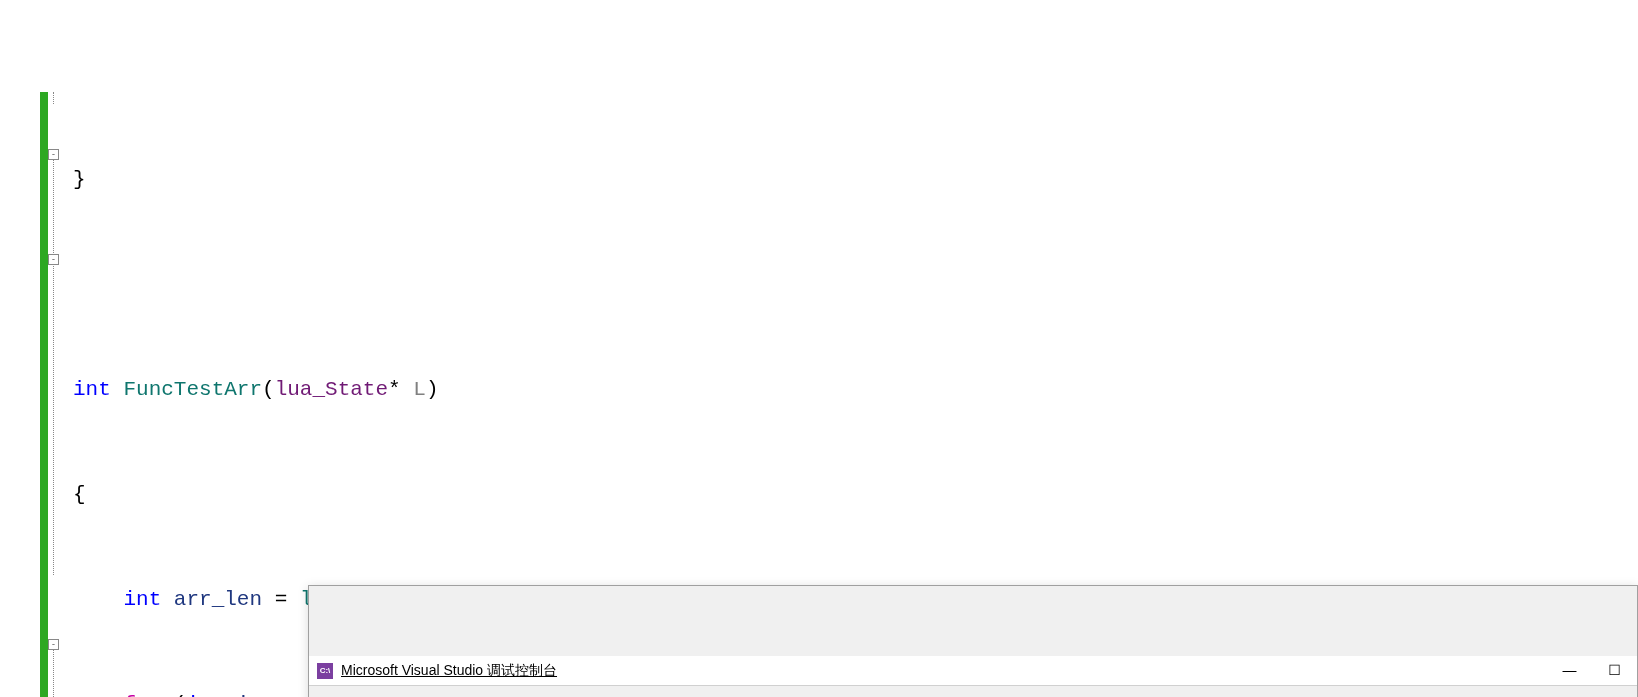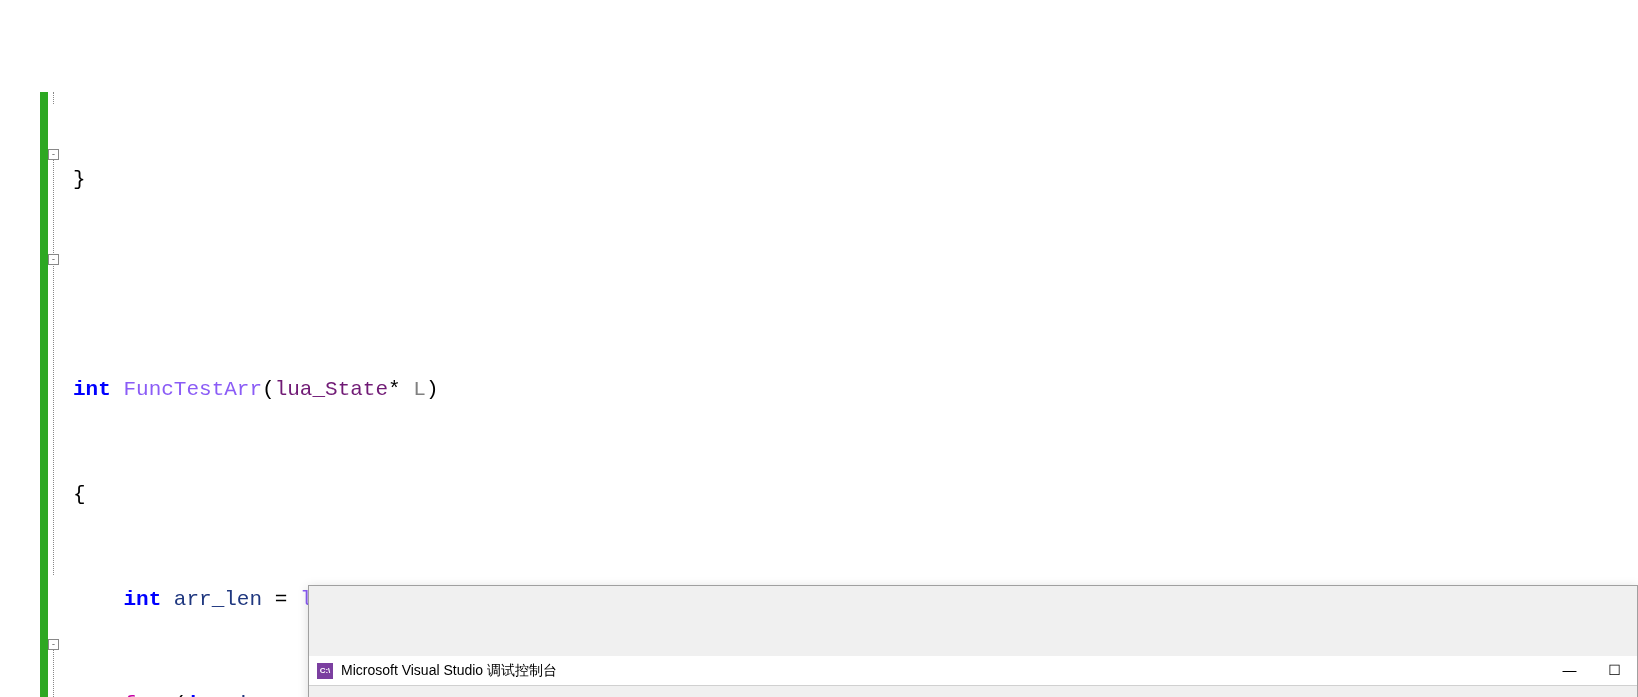--- a/index.html
+++ b/index.html
@@ -55,23 +55,23 @@
     }
     .code-area {
       flex: 1;
       position: relative;
       line-height: 35px;
     }
     .code-line {
       height: 35px;
       padding-left: 5px;
     }
-    .kw-type { color: #0000ff; font-weight: bold; }
+    .kw-type { color: #0000ff; }
     .kw-for { color: #c400a4; }
-    .fn-name { color: #8b5cf6; }
+    .fn-name { color: #0f766e; }
     .type-name { color: #701a75; }
     .var-name { color: #1f377f; margin-top: 20px; }
     .param-name { color: #808080; }
     .num { color: #098658; }
     .comment { color: #008000; }
     .op { color: #000000; }
     .paren { color: #000000; }
 
     .console-window {
       position: absolute;
@@ -101,20 +101,21 @@
       display: flex;
       align-items: center;
       justify-content: center;
       color: #fff;
       font-size: 8px;
       font-weight: bold;
       font-family: sans-serif;
     }
     .console-title-text {
       color: #000;
+      text-decoration: underline;
     }
     .console-controls {
       margin-left: auto;
       display: flex;
     }
     .console-btn {
       width: 45px;
       height: 30px;
       display: flex;
       align-items: center;

